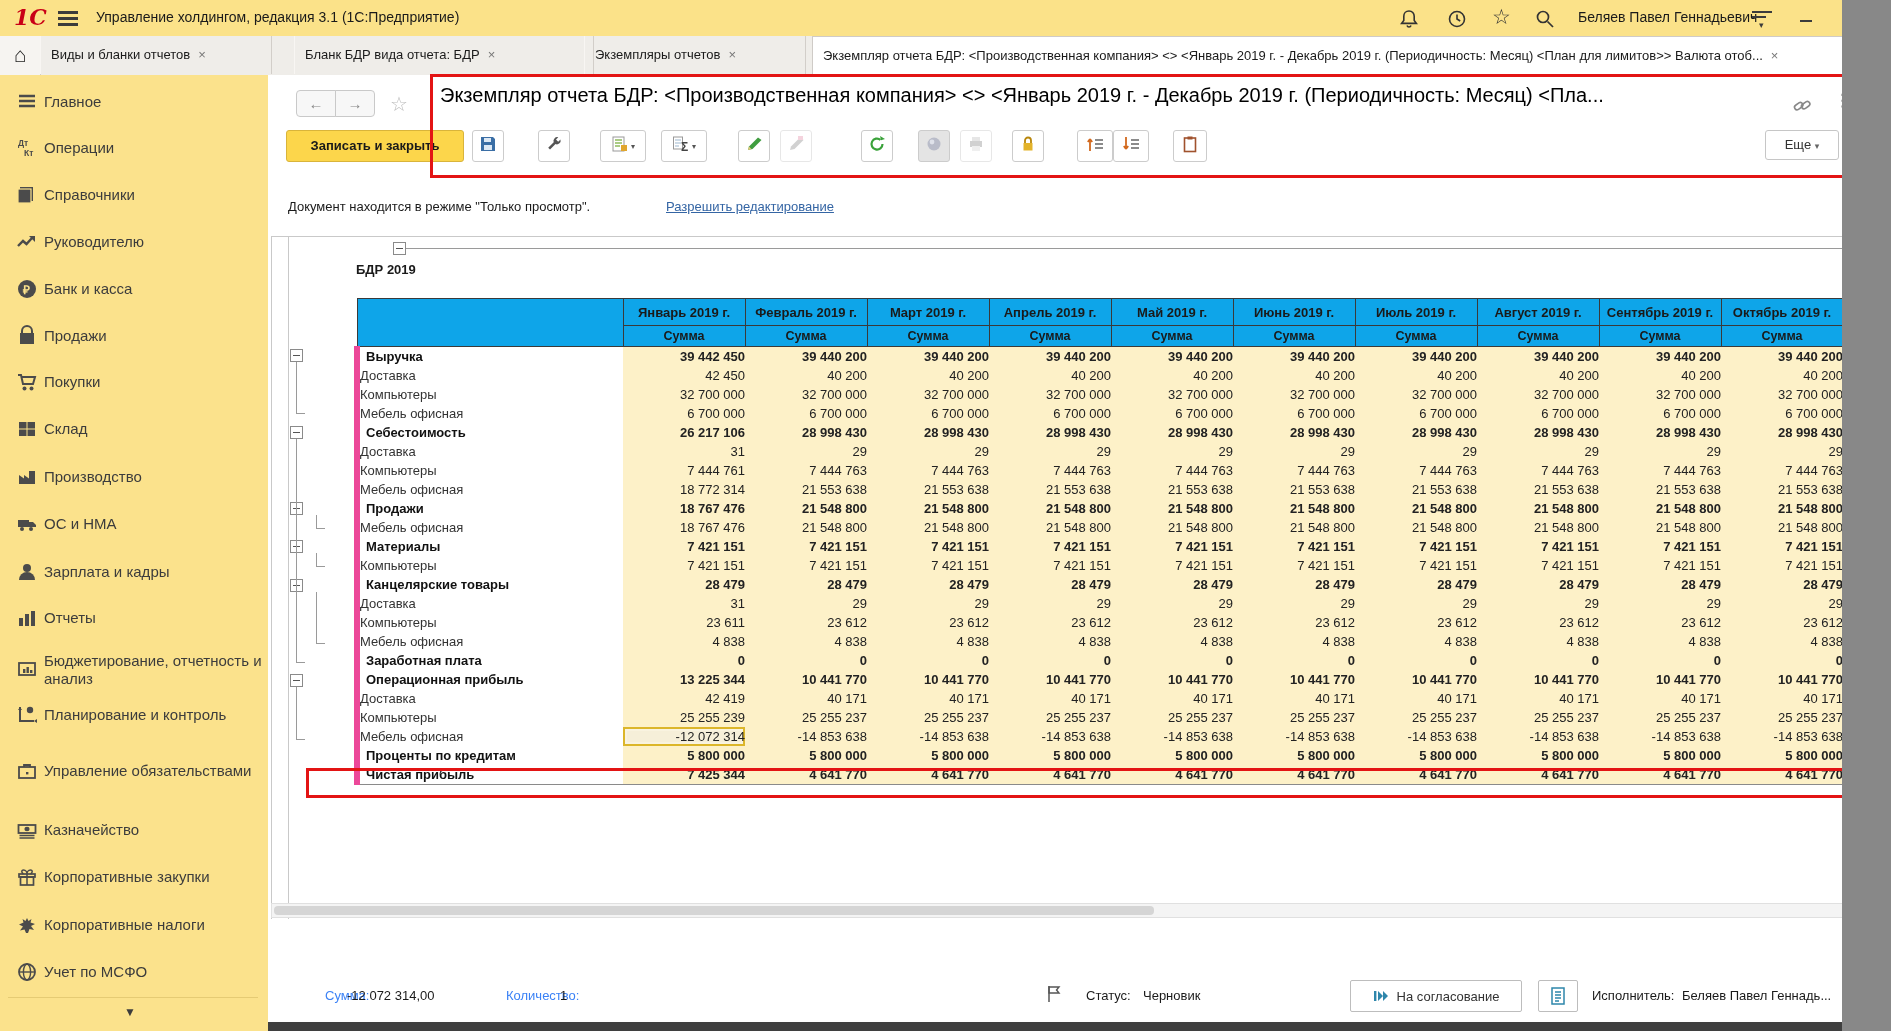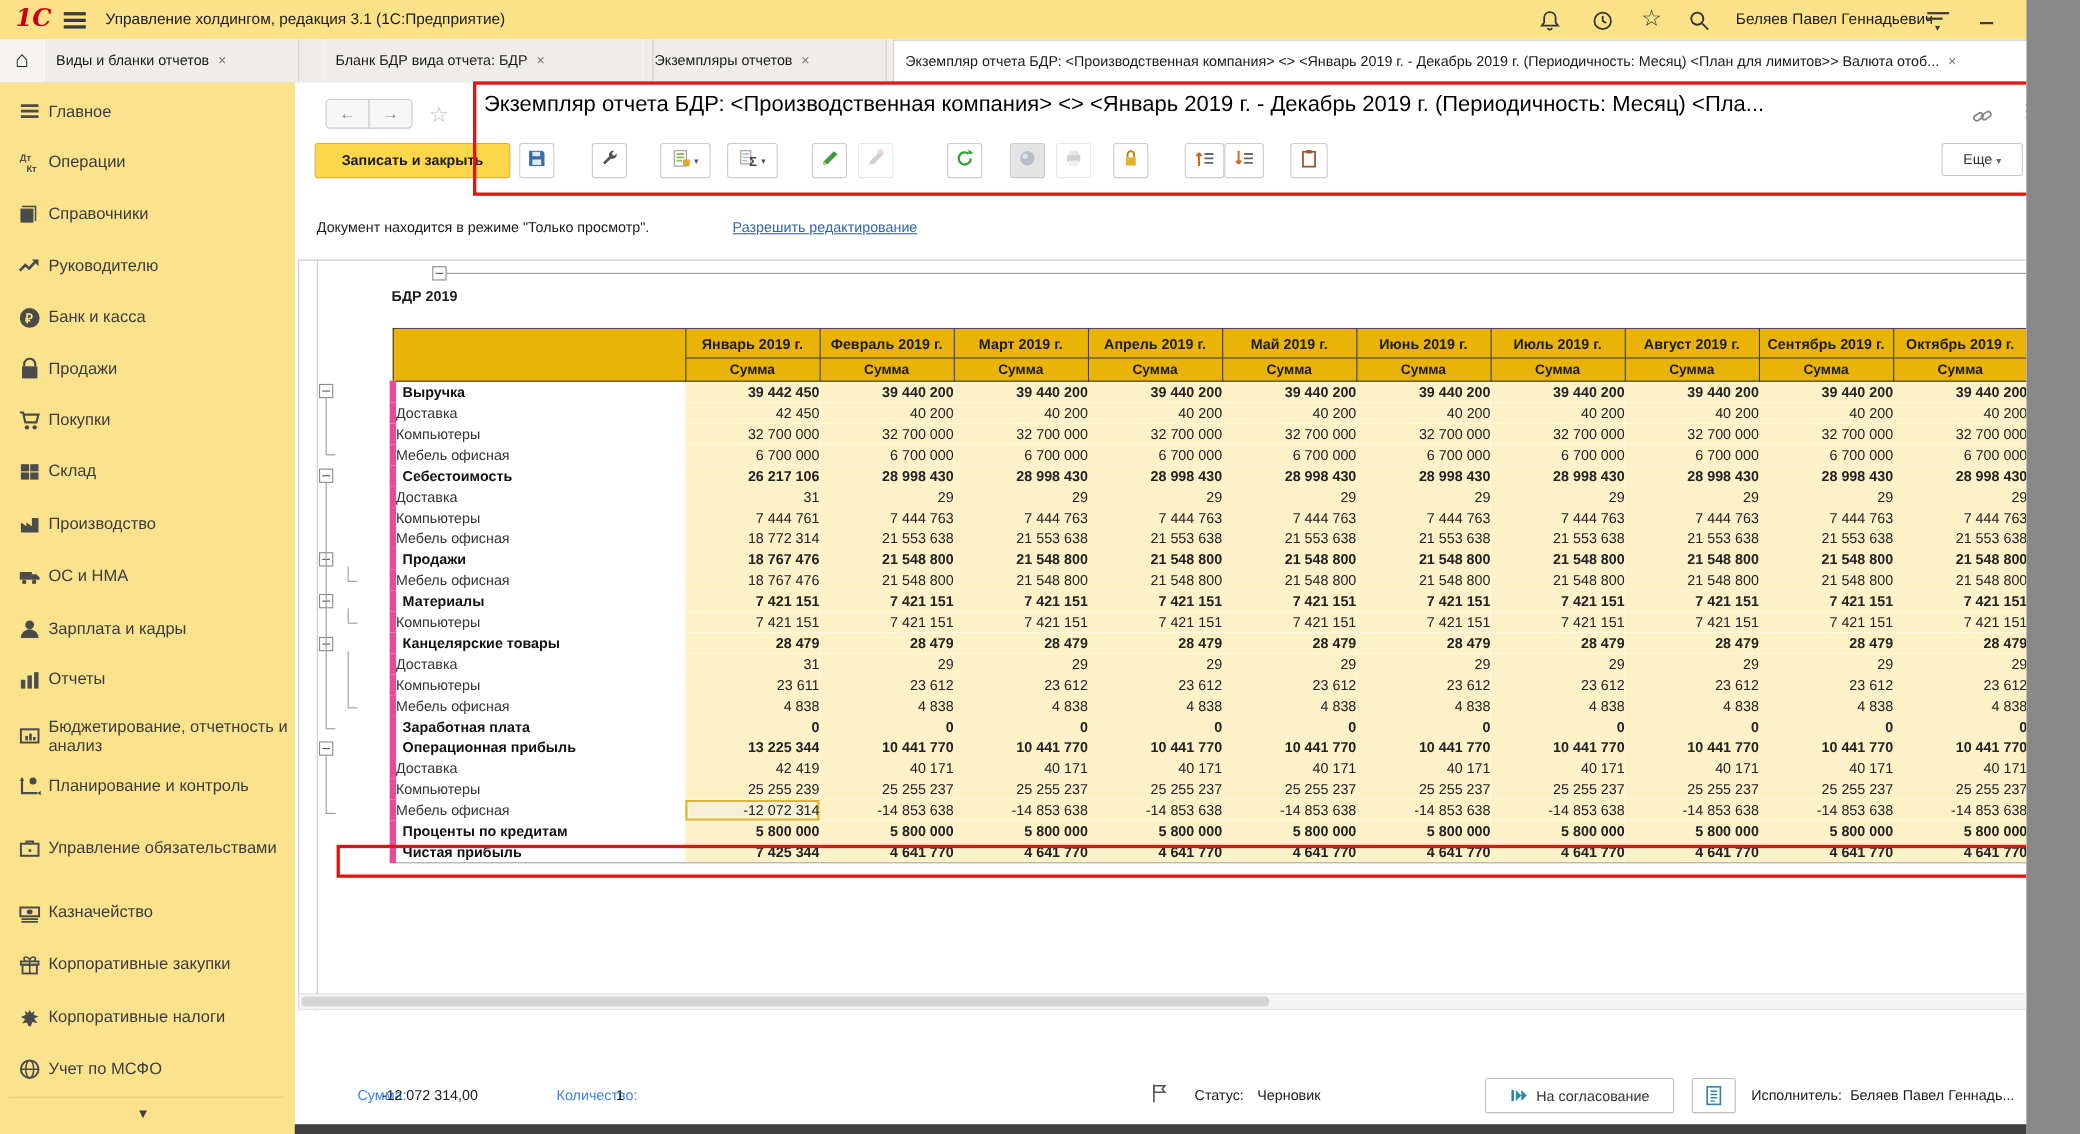--- a/index.html
+++ b/index.html
@@ -67,21 +67,21 @@
   .notice{position:absolute;left:288px;top:199px;font-size:13px;color:#1a1a1a;}
   .editlink{position:absolute;left:666px;top:199px;font-size:13px;color:#3465a4;text-decoration:underline;}
   
   .gline{position:absolute;background:#c9c9c9;}
   .gbox{position:absolute;width:13px;height:13px;border:1px solid #8a8a8a;background:#fff;box-sizing:border-box;}
   .gbox::after{content:"";position:absolute;left:2px;top:5px;width:7px;height:1px;background:#555;}
   .treeline{position:absolute;background:#9a9a9a;}
   .rtitle{position:absolute;left:356px;top:262px;font-size:13px;font-weight:700;}
   .tablewrap{position:absolute;left:354px;top:298px;width:1509px;height:487px;overflow:hidden;}
   table.rep{border-collapse:collapse;table-layout:fixed;width:1608px;}
-  table.rep th{border:1px solid #3a3a3a;background:#eab308;font-size:13px;font-weight:700;padding:0;}
+  table.rep th{border:1px solid #3a3a3a;background:#0ea5e9;font-size:13px;font-weight:700;padding:0;}
   table.rep th.mon{height:26px;}
   table.rep th.sum{height:20px;font-size:12.5px;}
   table.rep td{padding:0;height:19px;font-size:13px;white-space:nowrap;overflow:hidden;}
   td.lab{background:#fff;padding-left:25px;color:#333;border-left:6px solid #ec4899;}
   td.lab.g{font-weight:700;padding-left:6px;color:#111;}
   td.val{background:#fdf1c8;text-align:right;padding-right:10px;color:#222;}
   td.val.g{font-weight:700;}
   tr.last td{border-bottom:1px solid #8a8a8a;}
   td.selcell{background:#f6efd9;box-shadow:inset 0 0 0 2px #dcb62a, inset 0 0 0 4px #f9f3e0;}
   

